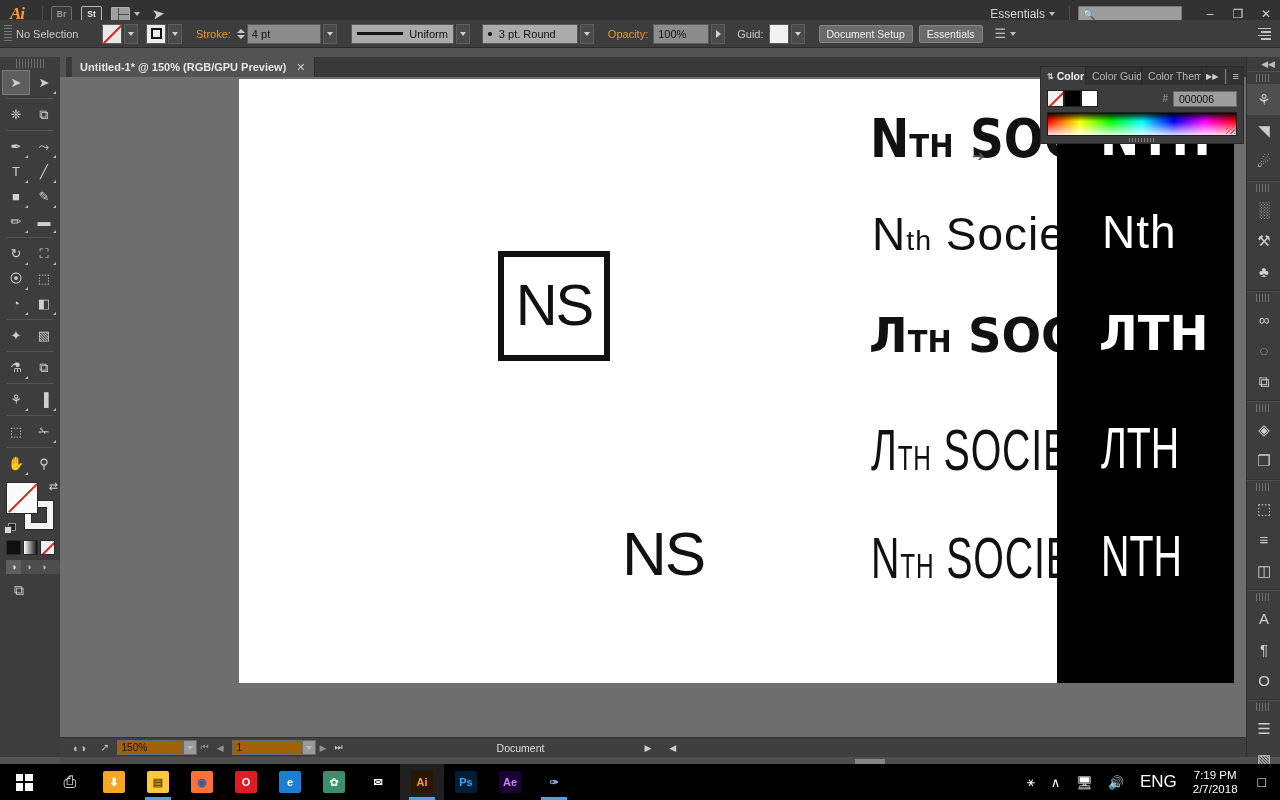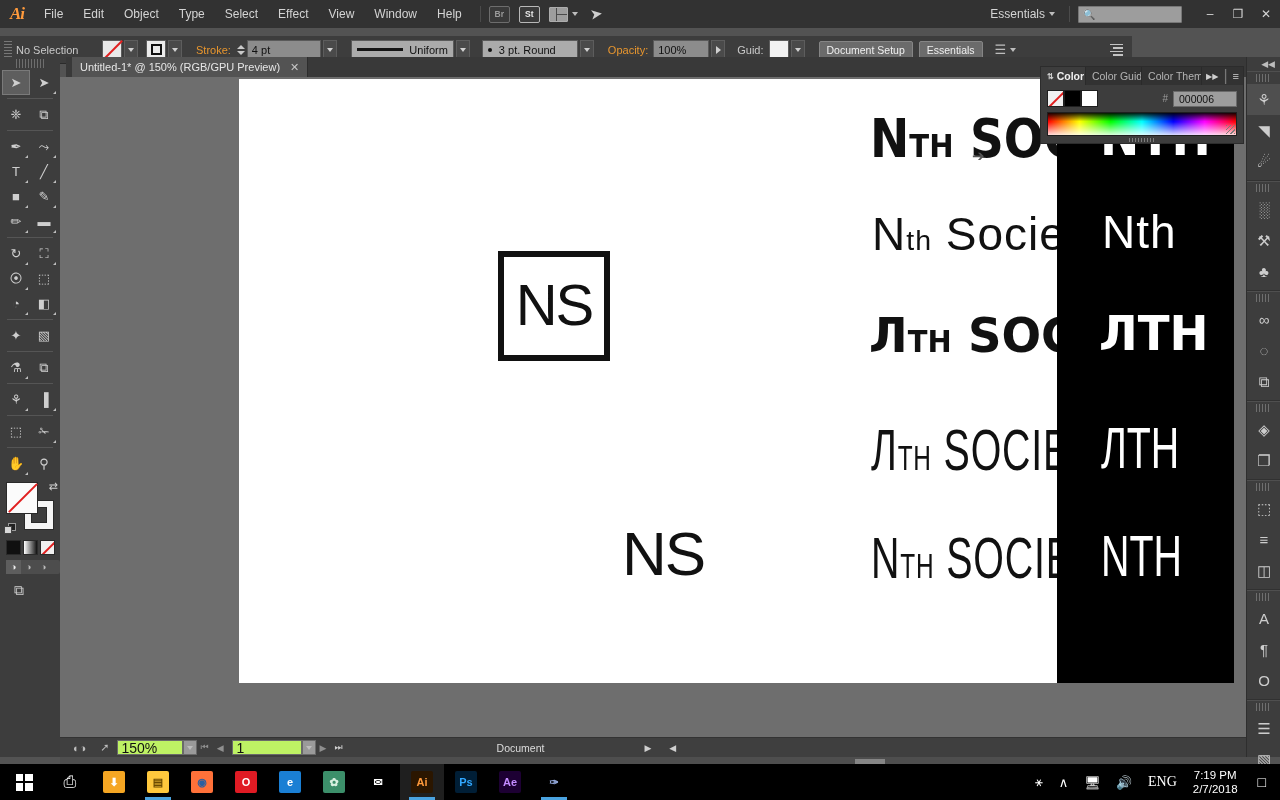--- a/index.html
+++ b/index.html
@@ -54,21 +54,21 @@
   .search-box {
     width: 104px; height: 17px; background: #9d9d9d; border: 1px solid #777;
     display: flex; align-items: center; padding-left: 4px; margin-right: 14px; border-radius: 1px;
   }
   .search-box .mag { font-size: 10px; color: #3b3b3b; }
   .wbtn { width: 28px; height: 28px; display: flex; align-items: center; justify-content: center;
           color: #d6d6d6; font-size: 12px; }
 
   
   .controlbar {
-    position: absolute; left: 0; top: 36px; width: 1132px; height: 28px;
+    position: absolute; left: 0; top: 20px; width: 1280px; height: 28px;
     background: #3d3d3d; border-bottom: 1px solid #2b2b2b;
     display: flex; align-items: center; padding-left: 4px;
   }
   .grip { width: 8px; height: 18px; margin-right: 4px;
     background: repeating-linear-gradient(to bottom, #777 0 1px, transparent 1px 3px); }
   .cb-label { color: #c9c9c9; font-size: 11px; white-space: nowrap; }
   .cb-label.orange { color: #e8962e; }
   .sw-none {
     width: 20px; height: 20px; background: #e9e9e9; border: 1px solid #5d5d5d; position: relative;
   }
@@ -114,21 +114,21 @@
 
   
   .tabbar {
     position: absolute; left: 66px; top: 57px; width: 1214px; height: 20px;
     background: #393939;
   }
   .doctab {
     position: absolute; left: 6px; top: 0; height: 20px; background: #535353;
     display: flex; align-items: center; padding: 0 8px; border-right: 1px solid #2d2d2d;
   }
-  .doctab .tname { color: #e6e6e6; font-size: 11px; font-weight: normal; white-space: nowrap; }
+  .doctab .tname { color: #e6e6e6; font-size: 11px; font-weight: bold; white-space: nowrap; }
   .doctab .tclose { color: #c6c6c6; font-size: 11px; margin-left: 10px; }
 
   
   .toolbar {
     position: absolute; left: 0; top: 57px; width: 60px; height: 700px; background: #3d3d3d;
   }
   .tb-grip { height: 9px; background: repeating-linear-gradient(to right,#6e6e6e 0 1px, transparent 1px 3px);
              margin: 2px 16px 2px 16px; }
   .tb-grid { display: flex; flex-wrap: wrap; width: 56px; margin-left: 2px; }
   .tool {
@@ -255,21 +255,21 @@
   .hscroll .thumb { position: absolute; left: 795px; top: 2px; width: 30px; height: 10px; background: #858585; }
 
   
   .statusbar {
     position: absolute; left: 60px; bottom: 43px; width: 1220px; height: 20px;
     background: #3f3f3f; display: flex; align-items: center; padding-left: 6px;
     border-top: 1px solid #333;
   }
   .sb-ico { color: #bdbdbd; font-size: 11px; margin: 0 7px; }
   .sb-field {
-    height: 15px; background: #bef264; border: 1px solid #6a6a6a; color: #111; font-size: 14px;
+    height: 15px; background: #a16207; border: 1px solid #6a6a6a; color: #111; font-size: 10px;
     display: flex; align-items: center; padding: 0 4px;
   }
   .sb-drop { width: 14px; height: 15px; background: #9a9a9a; border: 1px solid #6a6a6a;
     display: flex; align-items: center; justify-content: center; }
   .sb-nav { color: #8f8f8f; font-size: 9px; margin: 0 4px; }
   .sb-nav.on { color: #cfcfcf; }
   .sb-status { color: #dcdcdc; font-size: 10.5px; margin-left: 150px; }
 
   
   .colorpanel {
@@ -351,42 +351,31 @@
     position: relative; color: #fff;
   }
   .tb-ico.run:after {
     content: ""; position: absolute; left: 9px; bottom: 0; width: 26px; height: 3px; background: #4aa3e0;
   }
   .tb-ico.active { background: #1f1f1f; }
   .sq { width: 22px; height: 22px; border-radius: 2px; display: flex; align-items: center;
         justify-content: center; font-size: 11px; font-weight: bold; font-family: "Liberation Sans", sans-serif; }
   .tray { margin-left: auto; display: flex; align-items: center; height: 36px; padding-right: 4px; gap: 2px; }
   .tray-ico { color: #fff; font-size: 13px; padding: 0 7px; height: 36px; display: flex; align-items: center; }
-  .tray-lang { color: #fff; font-size: 14px; padding: 0 6px; font-family: Liberation Serif, serif; }
+  .tray-lang { color: #fff; font-size: 17px; padding: 0 6px; }
   .tray-clock { color: #fff; font-size: 11.5px; text-align: center; line-height: 14px; padding: 0 8px; }
   .tray-action { color: #fff; font-size: 14px; padding: 0 10px; }
 </style>
 </head>
 <body>
 
 <div class="app">
 
   <div class="menubar">
     <div class="ai-logo">Ai</div>
-    <div id="menu-items" style="display:flex;align-items:center">
-        <div class="menu-item">File</div>
-        <div class="menu-item">Edit</div>
-        <div class="menu-item">Object</div>
-        <div class="menu-item">Type</div>
-        <div class="menu-item">Select</div>
-        <div class="menu-item">Effect</div>
-        <div class="menu-item">View</div>
-        <div class="menu-item">Window</div>
-        <div class="menu-item">Help</div>
-      </div>
     <div class="menu-sep"></div>
     <div class="mini-btn">Br</div>
     <div class="mini-btn on">St</div>
     <div class="layout-btn">
       <div class="layout-ico"></div>
       <div class="tri-down"></div>
     </div>
     <div class="swoosh">➤</div>
     <div style="margin-left:auto;display:flex;align-items:center">
       <div class="essentials">

